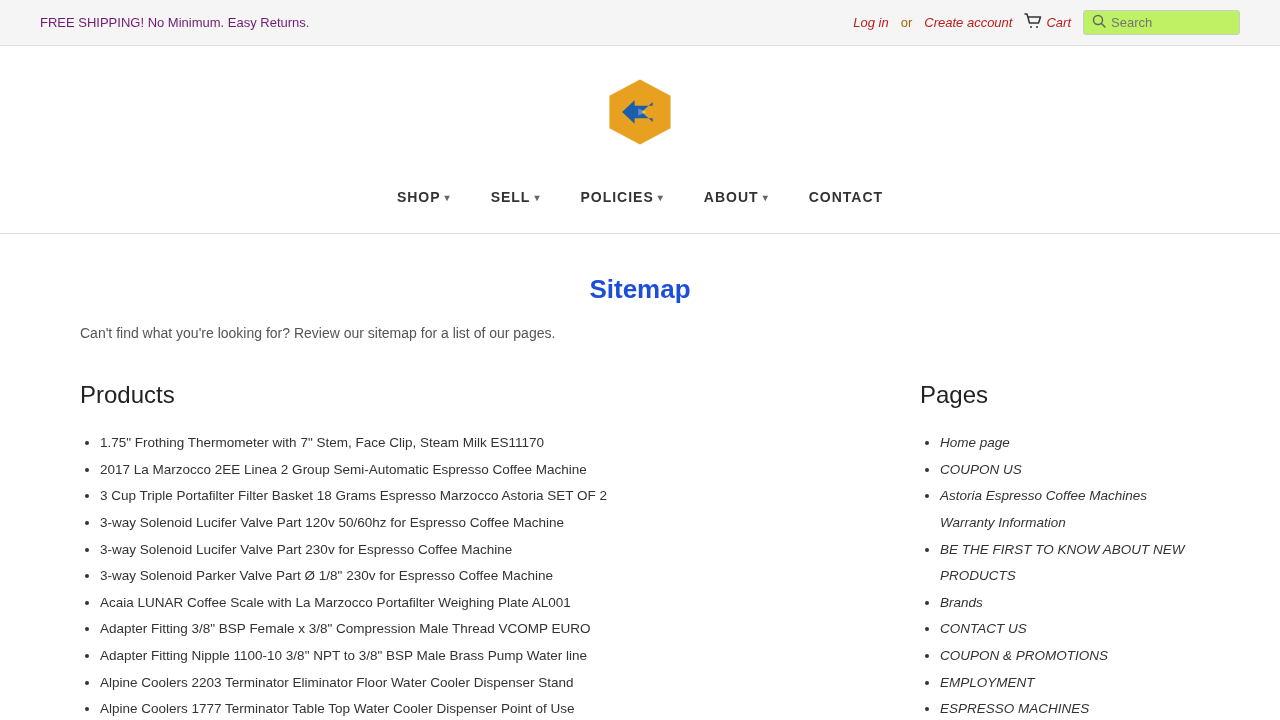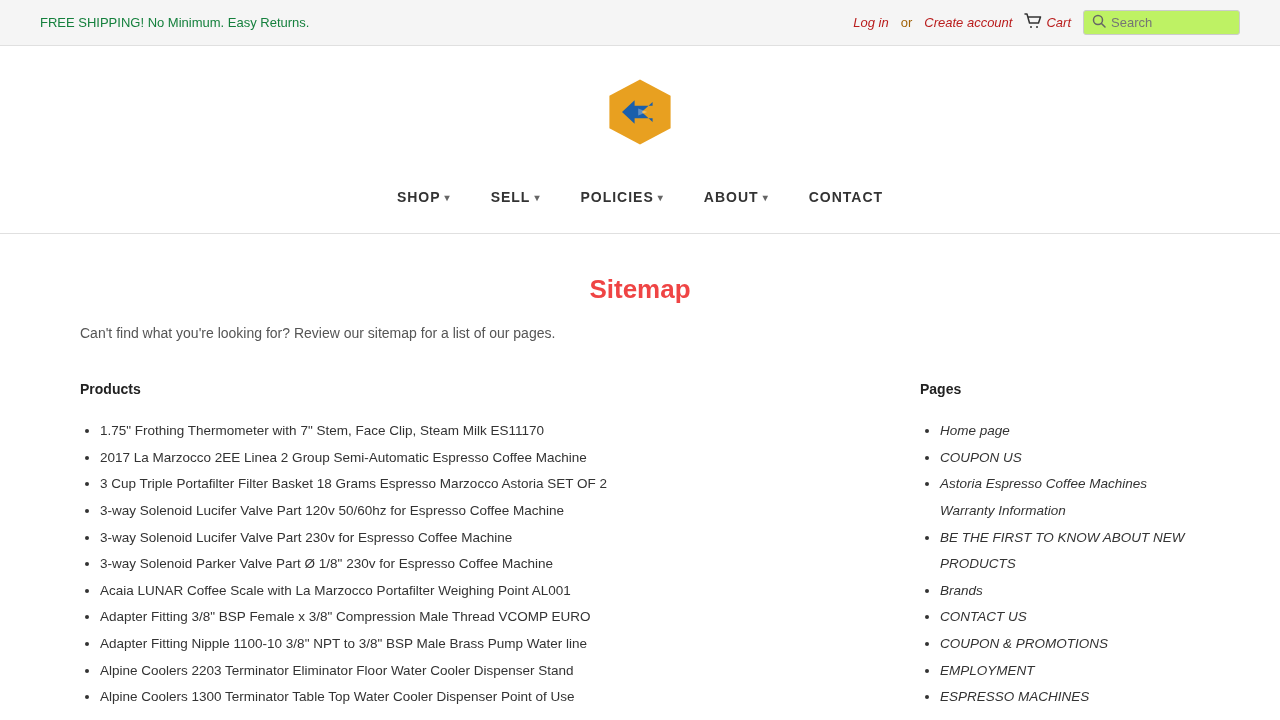--- a/index.html
+++ b/index.html
@@ -7,21 +7,21 @@
 
     
     .top-bar {
       background: #f5f5f5;
       border-bottom: 1px solid #e0e0e0;
       padding: 10px 40px;
       display: flex;
       align-items: center;
       justify-content: space-between;
     }
-    .top-bar-left { font-size: 13px; color: #15803d; }
+    .top-bar-left { font-size: 13px; color: #701a75; }
     .top-bar-right { display: flex; align-items: center; gap: 12px; font-size: 13px; }
     .top-bar-right a { color: #b91c1c; text-decoration: none; font-style: italic; }
     .top-bar-right .separator { color: #a16207; }
     .cart-link { display: flex; align-items: center; gap: 4px; text-decoration: none; color: #333; justify-content: center; }
     .search-box {
       display: flex;
       align-items: center;
       border: 1px solid #ccc;
       border-radius: 3px;
       background: #bef264;
@@ -81,21 +81,21 @@
       max-width: 1200px;
       margin: 0 auto;
       padding: 40px 40px 60px;
     }
 
     .sitemap-title {
       text-align: center;
       font-size: 26px;
       font-weight: bold;
       margin-bottom: 20px;
-      color: #ef4444;
+      color: #1d4ed8;
     }
     .sitemap-desc {
       font-size: 14px;
       color: #555;
       margin-bottom: 40px;
     }
 
     .sitemap-columns {
       display: flex;
       gap: 40px;
@@ -105,22 +105,22 @@
     .col-products {
       flex: 1;
     }
 
     .col-pages {
       width: 280px;
       flex-shrink: 0;
     }
 
     .col-heading {
-      font-size: 14px;
-      font-weight: bold;
+      font-size: 24px;
+      font-weight: normal;
       margin-bottom: 20px;
       color: #222;
     }
 
     .product-list {
       list-style: disc;
       padding-left: 20px;
       line-height: 1.9;
     }
     .product-list li a {
@@ -218,25 +218,25 @@
     <div class="col-products">
       <h2 class="col-heading">Products</h2>
       <ul class="product-list">
 
       <li><a href="#">1.75" Frothing Thermometer with 7" Stem, Face Clip, Steam Milk ES11170</a></li>
           <li><a href="#">2017 La Marzocco 2EE Linea 2 Group Semi-Automatic Espresso Coffee Machine</a></li>
           <li><a href="#">3 Cup Triple Portafilter Filter Basket 18 Grams Espresso Marzocco Astoria SET OF 2</a></li>
           <li><a href="#">3-way Solenoid Lucifer Valve Part 120v 50/60hz for Espresso Coffee Machine</a></li>
           <li><a href="#">3-way Solenoid Lucifer Valve Part 230v for Espresso Coffee Machine</a></li>
           <li><a href="#">3-way Solenoid Parker Valve Part Ø 1/8" 230v for Espresso Coffee Machine</a></li>
-          <li><a href="#">Acaia LUNAR Coffee Scale with La Marzocco Portafilter Weighing Point AL001</a></li>
+          <li><a href="#">Acaia LUNAR Coffee Scale with La Marzocco Portafilter Weighing Plate AL001</a></li>
           <li><a href="#">Adapter Fitting 3/8" BSP Female x 3/8" Compression Male Thread VCOMP EURO</a></li>
           <li><a href="#">Adapter Fitting Nipple 1100-10 3/8" NPT to 3/8" BSP Male Brass Pump Water line</a></li>
           <li><a href="#">Alpine Coolers 2203 Terminator Eliminator Floor Water Cooler Dispenser Stand</a></li>
-          <li><a href="#">Alpine Coolers 1300 Terminator Table Top Water Cooler Dispenser Point of Use</a></li>
+          <li><a href="#">Alpine Coolers 1777 Terminator Table Top Water Cooler Dispenser Point of Use</a></li>
         </ul>
     </div>
 
     <div class="col-pages">
       <h2 class="col-heading">Pages</h2>
       <ul class="pages-list">
 
       <li><a href="#">Home page</a></li>
           <li><a href="#">COUPON US</a></li>
           <li><a href="#">Astoria Espresso Coffee Machines Warranty Information</a></li>

